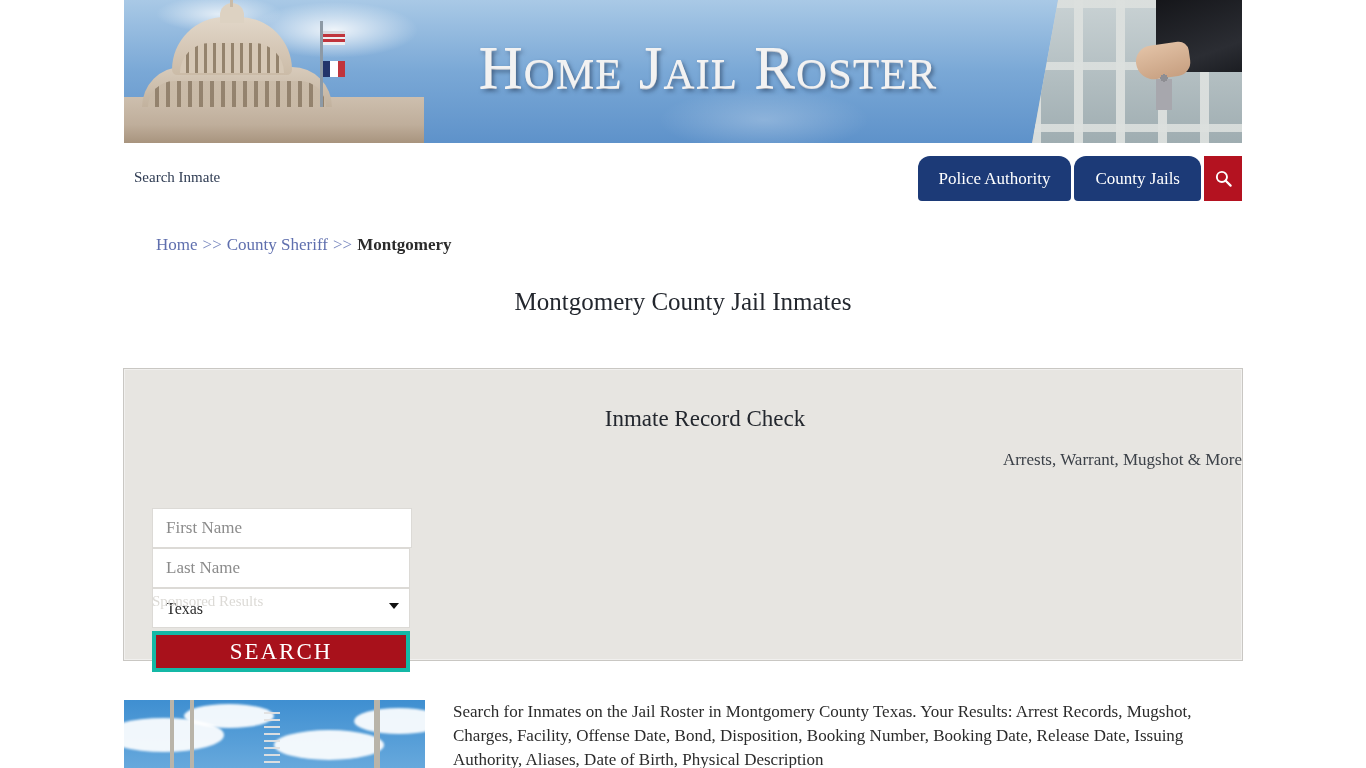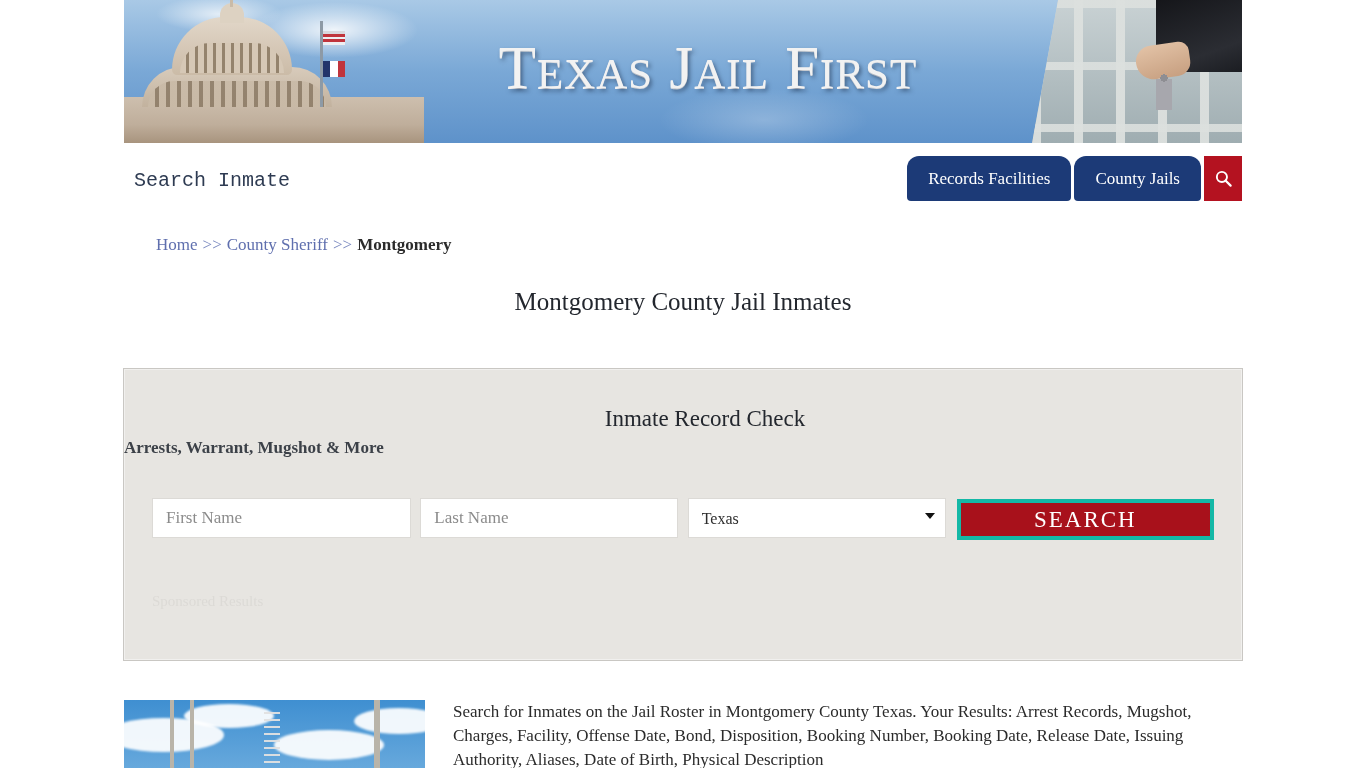--- a/index.html
+++ b/index.html
@@ -117,22 +117,22 @@
   }
 
   
   .nav {
     position: relative;
     height: 80px;
     width: 1118px;
   }
   .nav-brand {
     position: absolute; left: 10px; top: 26px;
-    font-size: 20px; color: #2e3b52;
-    font-family: Liberation Mono, monospace;
+    font-size: 15px; color: #2e3b52;
+    font-family: Liberation Serif, serif;
   }
   .nav-right {
     position: absolute; right: 0; top: 13px;
     display: flex; align-items: flex-end;
   }
   .tab {
     position: relative;
     height: 45px;
     padding: 0 21px;
     color: #ffffff;
@@ -204,30 +204,30 @@
   }
   .panel-title {
     text-align: center;
     margin-top: 37px;
     font-size: 23px;
     color: #23272e;
     font-weight: normal;
     padding-left: 44px;
   }
   .panel-sub {
-    text-align: left;
-    margin-top: 6px;
+    text-align: right;
+    margin-top: 18px;
     font-size: 17px;
     color: #3c4148;
-    font-weight: bold;
   }
   .form-row {
     display: flex;
     margin: 38px 28px 0 28px;
-    align-items: center;
+    align-items: flex-start;
+    flex-direction: column;
   }
   .fld {
     height: 40px;
     background: #fff;
     border: 1px solid #dcdad6;
     font-size: 17px;
     color: #3a3a3a;
     padding: 0 13px;
     outline: none;
     font-family: "Liberation Serif", "DejaVu Serif", serif;
@@ -326,27 +326,27 @@
         <div class="flagpole"></div>
         <div class="flag-us"></div>
         <div class="flag-tx"></div>
       </div>
       <div class="bars-photo">
         <div class="bars-grid"></div>
         <div class="sleeve"></div>
         <div class="hand"></div>
         <div class="keys"></div>
       </div>
-      <div class="banner-title">Texas Jail First</div>
+      <div class="banner-title">Home Jail Roster</div>
     </div>
 
     <div class="nav">
       <div class="nav-brand">Search Inmate</div>
       <div class="nav-right">
-        <div class="tab">Records Facilities</div>
+        <div class="tab">Police Authority</div>
         <div class="tab">County Jails</div>
         <div class="search-wrap">
           <button class="search-btn">
             <svg viewBox="0 0 24 24">
               <circle cx="10" cy="10" r="6.4" fill="none" stroke="#ffffff" stroke-width="2.4"></circle>
               <line x1="14.8" y1="14.8" x2="21" y2="21" stroke="#ffffff" stroke-width="2.8" stroke-linecap="round"></line>
             </svg>
           </button>
         </div>
       </div>

